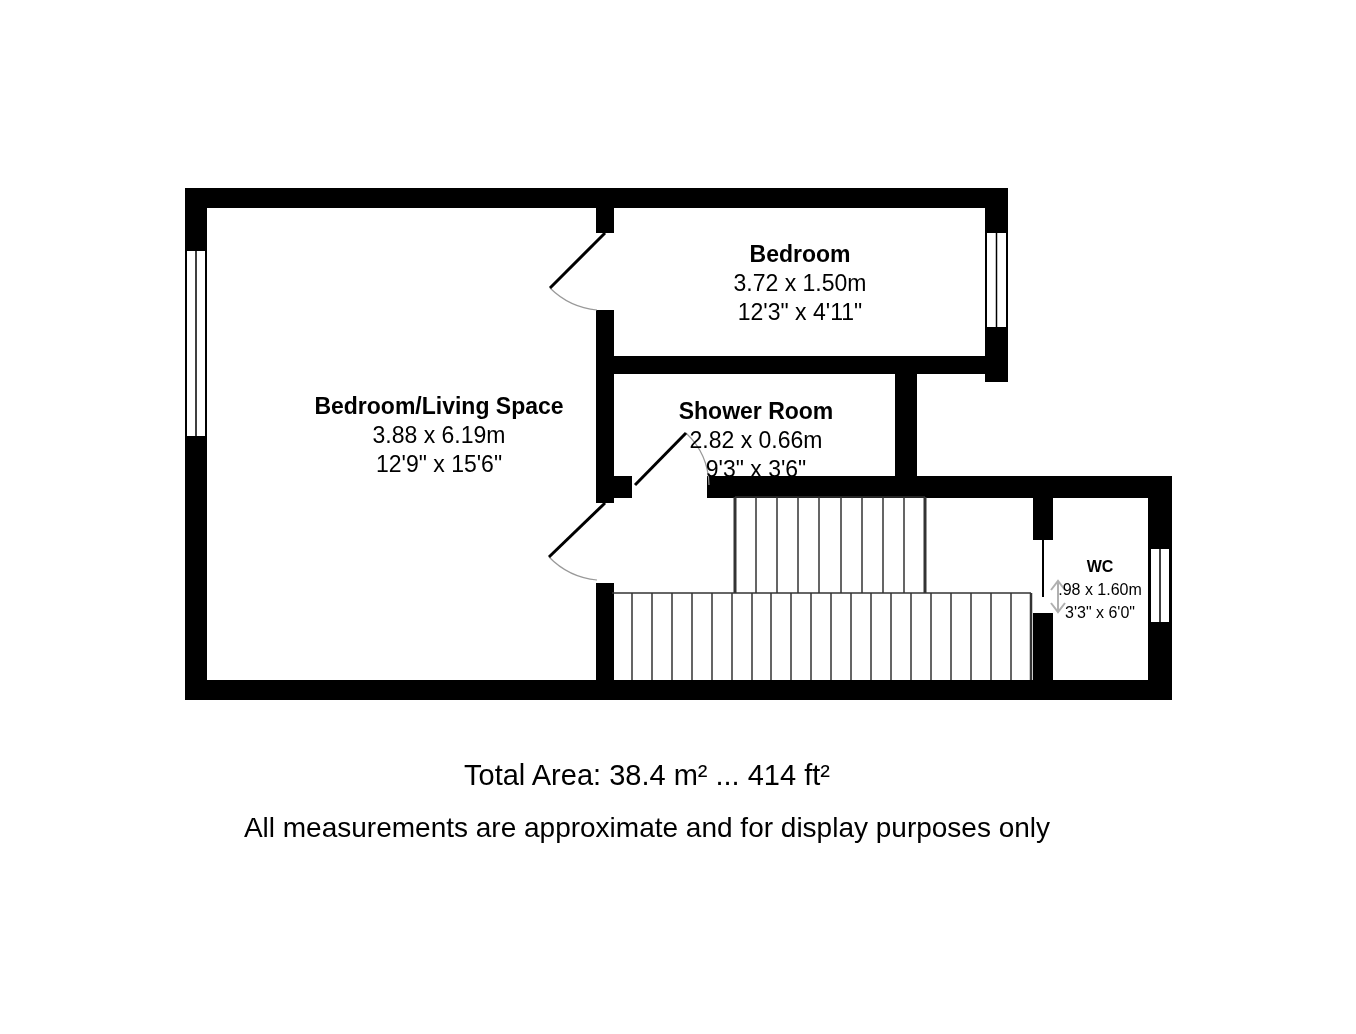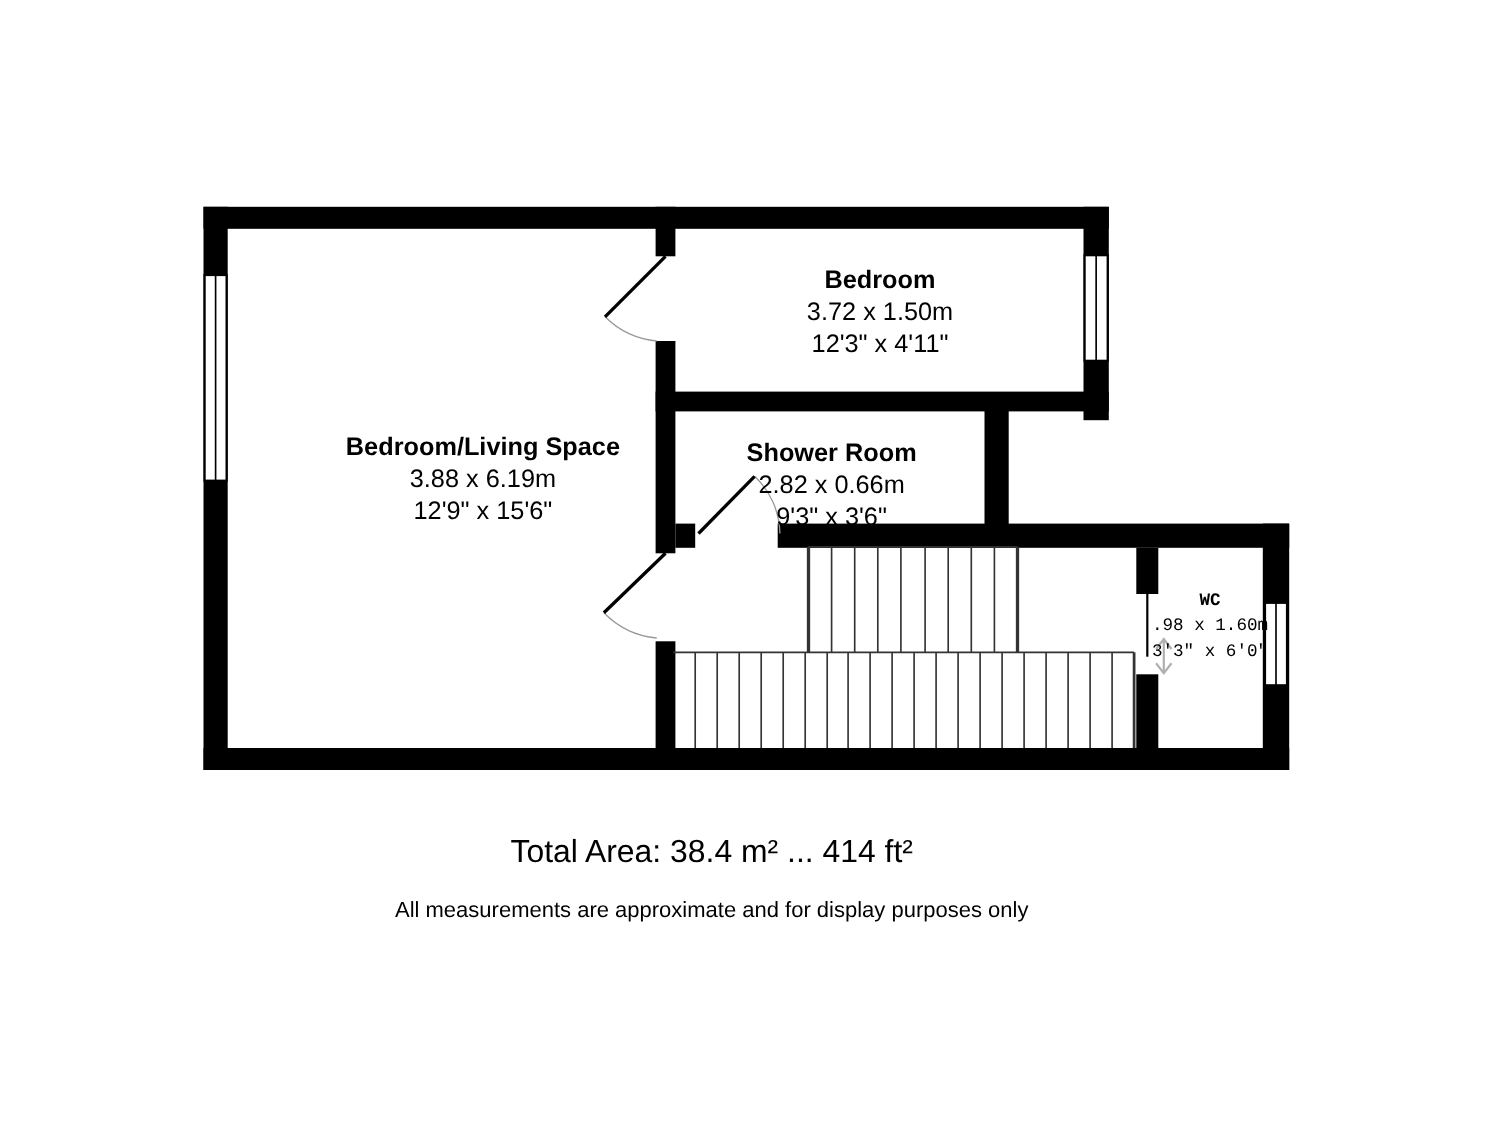--- a/index.html
+++ b/index.html
@@ -9,21 +9,21 @@
   }
   .plan-svg { position:absolute; left:0; top:0; }
   .room-label {
     position:absolute; transform:translateX(-50%);
     text-align:center; white-space:nowrap; line-height:29px; font-size:23px;
   }
   .room-label .room-name { font-weight:bold; }
   .room-label.small { line-height:23px; font-size:16px; }
   .footer-line { position:absolute; transform:translateX(-50%); white-space:nowrap; }
   .total-area { font-size:29px; line-height:34px; }
-  .disclaimer { font-size:20px; line-height:24px; }
+  .disclaimer { font-size:28px; line-height:24px; }
 </style>
 </head>
 <body>
 
 <div class="canvas">
 
   <svg class="plan-svg" width="1356" height="1034" viewBox="0 0 1356 1034">
 
     <g fill="#000000">
       <rect x="185" y="188" width="823" height="20"></rect>
@@ -102,21 +102,21 @@
     <div class="room-dims">3.72 x 1.50m</div>
     <div class="room-dims">12'3" x 4'11"</div>
   </div>
 
   <div class="room-label" style="left:756px; top:397px;">
     <div class="room-name">Shower Room</div>
     <div class="room-dims">2.82 x 0.66m</div>
     <div class="room-dims">9'3" x 3'6"</div>
   </div>
 
-  <div class="room-label small" style="left:1100px; top:535px;font-family:Liberation Mono, monospace;">
+  <div class="room-label small" style="left:1100px; top:555px;">
     <div class="room-name">WC</div>
     <div class="room-dims">.98 x 1.60m</div>
     <div class="room-dims">3'3" x 6'0"</div>
   </div>
 
   <div class="footer-line total-area" style="left:647px; top:758px;text-align:right;">Total Area: 38.4 m² ... 414 ft²</div>
   <div class="footer-line disclaimer" style="left:647px; top:816px;">All measurements are approximate and for display purposes only</div>
 
 </div>
 

